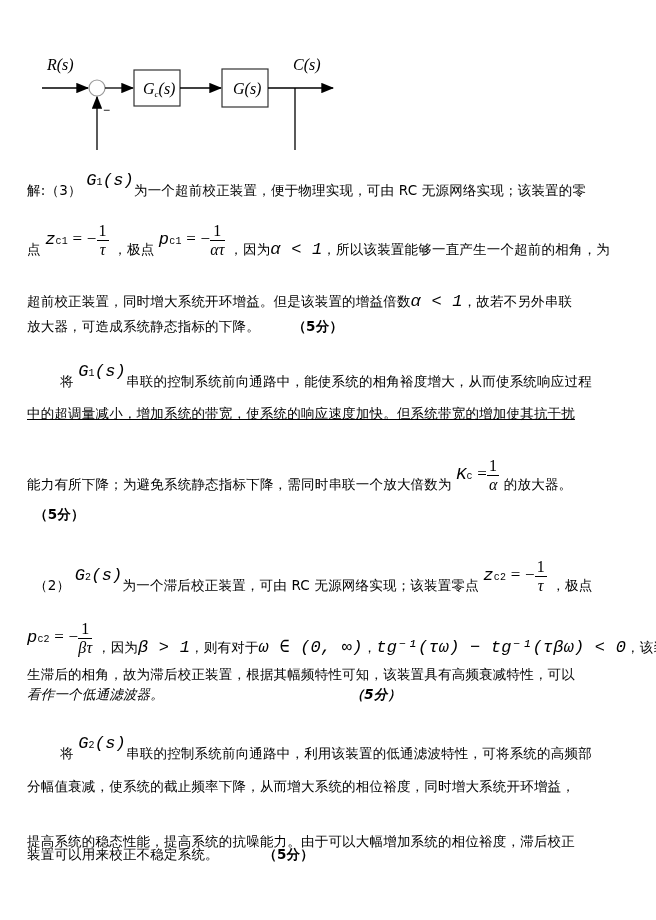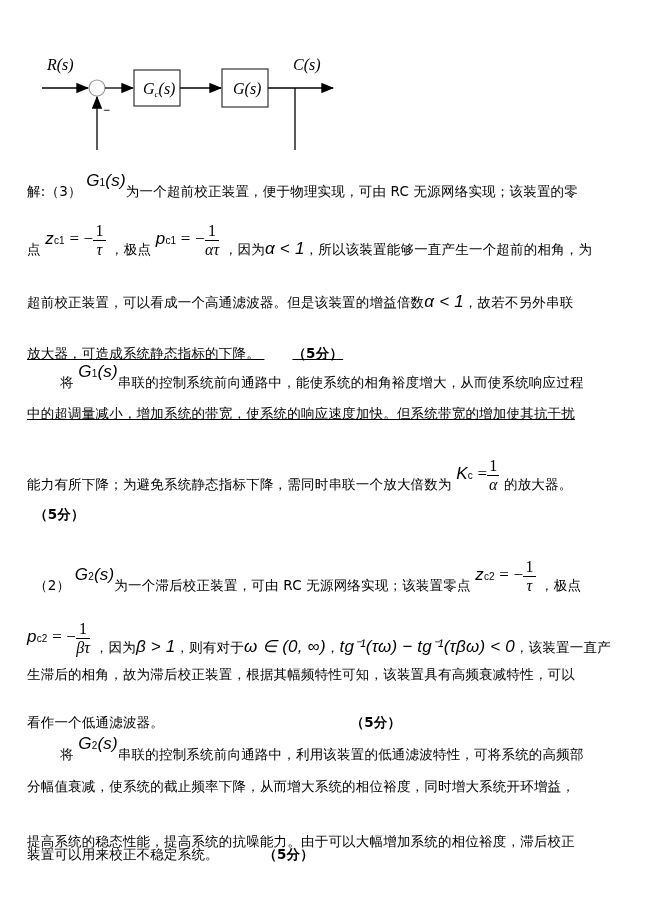--- a/index.html
+++ b/index.html
@@ -1,20 +1,20 @@
 <!DOCTYPE html>
 <html><head>
 <meta charset="utf-8">
 <style>
   html, body { margin: 0; padding: 0; background: #ffffff; }
   body { width: 656px; height: 920px; position: relative; overflow: hidden;
          font-family: "DejaVu Sans", "Liberation Sans", sans-serif; color: #000; }
   .diagram { position: absolute; left: 0; top: 0; width: 400px; height: 160px; }
   .line { position: absolute; left: 0; font-size: 13.5px; white-space: nowrap; letter-spacing: 0.2px; }
-  .math { font-family: Liberation Sans, sans-serif; font-style: italic; font-size: 17px; }
+  .math { font-family: Liberation Mono, monospace; font-style: italic; font-size: 17px; }
   .math-up { font-family: "Liberation Serif", "DejaVu Serif", serif; font-size: 17px; }
   .sub { font-size: 10px; font-style: normal; }
   .score { font-weight: bold; }
   .frac { display: inline-block; vertical-align: middle; text-align: center; font-family: "Liberation Serif", serif; font-size: 16px; line-height: 1.1; }
   .frac .num { display: block; border-bottom: 1px solid #000; padding: 0 2px; }
   .frac .den { display: block; font-style: italic; }
   .raised { position: relative; top: -10px; }
 </style>
 </head>
 <body>
@@ -52,24 +52,24 @@
   <span>点</span>
   <span class="math raised">z<span class="sub">c1</span></span>
   <span class="math-up raised">=&nbsp;−</span><span class="frac raised"><span class="num">1</span><span class="den">τ</span></span>
   <span>，极点</span>
   <span class="math raised">p<span class="sub">c1</span></span>
   <span class="math-up raised">=&nbsp;−</span><span class="frac raised"><span class="num">1</span><span class="den">ατ</span></span>
   <span>，因为</span><span class="math">α &lt; 1</span><span>，所以该装置能够一直产生一个超前的相角，为</span>
 </div>
 
 <div class="line" style="top:292px; left:27px;">
-  <span>超前校正装置，可以看成一个高通滤波器。但是该装置的增益倍数</span><span class="math">α &lt; 1</span><span>，故若不另外串联</span>
+  <span>超前校正装置，同时增大系统开环增益。但是该装置的增益倍数</span><span class="math">α &lt; 1</span><span>，故若不另外串联</span>
 </div>
 
-<div class="line" style="top:345px; left:27px;text-decoration:underline;">
+<div class="line" style="top:318px; left:27px;">
   <span>放大器，可造成系统静态指标的下降。</span>
   <span class="score" style="margin-left:28px;">（5分）</span>
 </div>
 
 <div class="line" style="top:372px; left:60px;">
   <span>将</span>
   <span class="math raised">G<span class="sub">1</span>(s)</span><span>串联的控制系统前向通路中，能使系统的相角裕度增大，从而使系统响应过程</span>
 </div>
 <div class="line" style="top:405px; left:27px;text-decoration:underline;">
   <span>中的超调量减小，增加系统的带宽，使系统的响应速度加快。但系统带宽的增加使其抗干扰</span>
@@ -94,21 +94,21 @@
 
 <div class="line" style="top:630px; left:27px;">
   <span class="math raised">p<span class="sub">c2</span></span>
   <span class="math-up raised">=&nbsp;−</span><span class="frac raised"><span class="num">1</span><span class="den">βτ</span></span>
   <span>，因为</span><span class="math">β &gt; 1</span><span>，则有对于</span><span class="math">ω ∈ (0, ∞)</span><span>，</span><span class="math">tg⁻¹(τω) − tg⁻¹(τβω) &lt; 0</span><span>，该装置一直产</span>
 </div>
 
 <div class="line" style="top:666px; left:27px;">
   <span>生滞后的相角，故为滞后校正装置，根据其幅频特性可知，该装置具有高频衰减特性，可以</span>
 </div>
-<div class="line" style="top:714px; left:27px;">
+<div class="line" style="top:686px; left:27px;font-style:italic;">
   <span>看作一个低通滤波器。</span>
   <span class="score" style="margin-left:182px;">（5分）</span>
 </div>
 
 <div class="line" style="top:744px; left:60px;text-align:center;">
   <span>将</span>
   <span class="math raised">G<span class="sub">2</span>(s)</span><span>串联的控制系统前向通路中，利用该装置的低通滤波特性，可将系统的高频部</span>
 </div>
 <div class="line" style="top:778px; left:27px;">
   <span>分幅值衰减，使系统的截止频率下降，从而增大系统的相位裕度，同时增大系统开环增益，</span>

